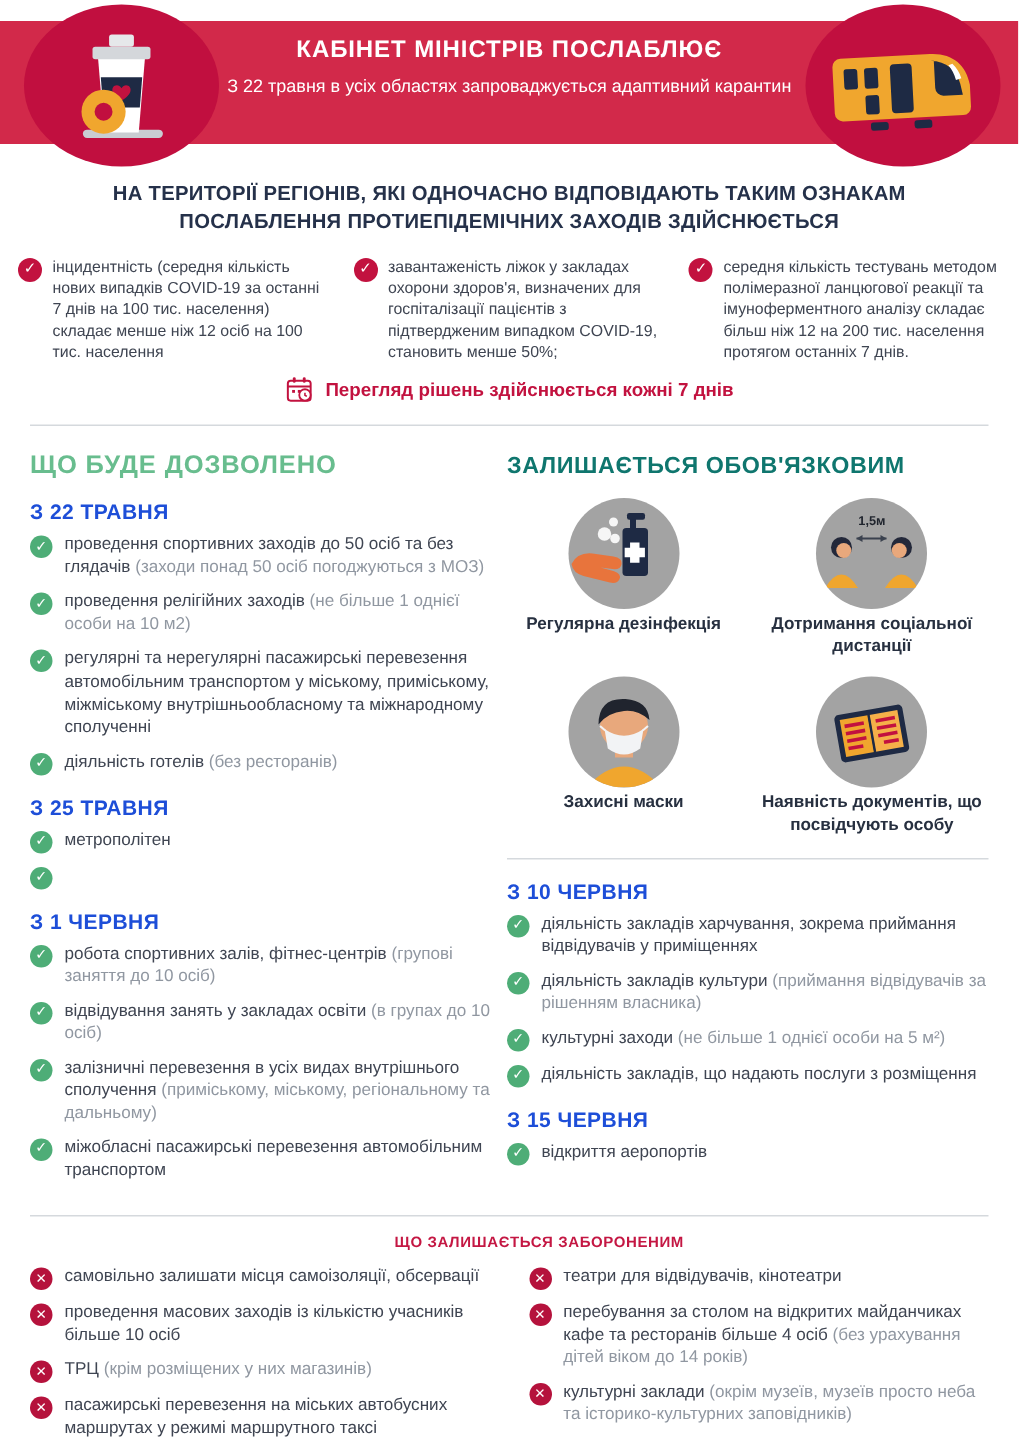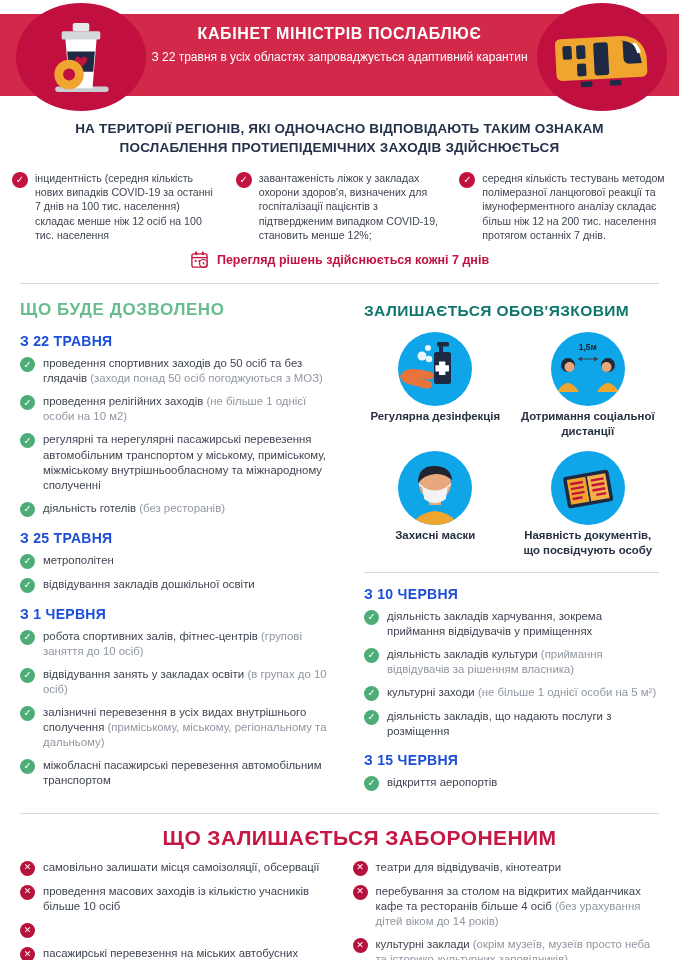--- a/index.html
+++ b/index.html
@@ -24,39 +24,39 @@
   .crit-item { flex:1; display:flex; gap:7px; font-size:10.6px; line-height:1.35; color:#3f4552; }
   .ico { flex:0 0 auto; display:inline-flex; align-items:center; justify-content:center; border-radius:50%; color:#fff; font-weight:700; }
   .ico-crimson { width:16px; height:16px; background:#c2123f; font-size:10px; margin-top:1px; }
   .review { display:flex; align-items:center; justify-content:center; gap:8px; margin-top:8px; color:#c2123f; font-weight:700; font-size:12.5px; }
   .review svg { display:block; }
 
   .divider { border-top:1.6px solid #d5d9dd; margin:14px 20px 0; }
   .divider.inner { margin:14px 0 0; }
 
   
-  .main-cols { display:flex; gap:26px; padding:0 20px; margin-top:12px; }
+  .main-cols { display:flex; padding:0 20px; margin-top:12px; }
   .col-left { width:318px; flex:0 0 auto; }
   .col-right { flex:1; min-width:0; }
 
   .h-green { color:#68bd8e; font-size:17px; font-weight:800; letter-spacing:.6px; margin:4px 0 4px; }
   .h-navy { color:#0f766e; font-size:15.5px; font-weight:700; letter-spacing:.4px; margin:6px 0 12px; }
-  .h-red { color:#c41743; font-size:21px; font-weight:800; letter-spacing:.4px; text-align:center; margin:12px 0 10px;padding-left:40px; }
+  .h-red { color:#c41743; font-size:10px; font-weight:800; letter-spacing:.4px; text-align:center; margin:12px 0 10px;padding-left:40px; }
 
   .g-date { color:#1d4ed8; font-size:14px; font-weight:800; letter-spacing:.3px; margin:13px 0 7px; }
   .li { display:flex; gap:8px; margin-bottom:8px; font-size:11.4px; line-height:1.32; color:#3f4552; font-weight:500; }
   .ico-green { width:15px; height:15px; background:#4ead77; font-size:9.5px; margin-top:1px; }
   .ico-red { width:15px; height:15px; background:#b5123c; font-size:9px; margin-top:1px; }
   .note { color:#9097a1; font-weight:400; }
   .note:before { content:" "; }
 
   
   .icon-grid { display:grid; grid-template-columns:1fr 1fr; row-gap:12px; column-gap:10px; justify-items:center; }
   .mi { text-align:center; max-width:150px; }
-  .mi-circle { position:relative; width:74px; height:74px; border-radius:50%; background:#0ea5e9; margin:0 auto; display:flex; align-items:center; justify-content:center; overflow:hidden; }
+  .mi-circle { position:relative; width:74px; height:74px; border-radius:50%; background:#a3a3a3; margin:0 auto; display:flex; align-items:center; justify-content:center; overflow:hidden; }
   .mi-label { margin-top:3px; font-size:11.4px; line-height:1.3; color:#273040; font-weight:600; }
   .mi-distance { position:absolute; top:10px; left:50%; transform:translateX(-50%); font-size:8.5px; color:#20252e; font-weight:700; }
 
   
   .banned-cols { display:flex; gap:26px; padding:0 20px; margin-top:2px; }
   .banned-col { flex:1; min-width:0; }
 </style>
 </head>
 <body>
 
@@ -108,21 +108,21 @@
 
     <div class="crit-cols">
 
         <div class="crit-item">
           <span class="ico ico-crimson">✓</span>
           <span>інцидентність (середня кількість нових випадків COVID-19 за останні 7 днів на 100 тис. населення) складає менше ніж 12 осіб на 100 тис. населення</span>
         </div>
 
         <div class="crit-item">
           <span class="ico ico-crimson">✓</span>
-          <span>завантаженість ліжок у закладах охорони здоров'я, визначених для госпіталізації пацієнтів з підтвердженим випадком COVID-19, становить менше 12%;</span>
+          <span>завантаженість ліжок у закладах охорони здоров'я, визначених для госпіталізації пацієнтів з підтвердженим випадком COVID-19, становить менше 50%;</span>
         </div>
 
         <div class="crit-item">
           <span class="ico ico-crimson">✓</span>
           <span>середня кількість тестувань методом полімеразної ланцюгової реакції та імуноферментного аналізу складає більш ніж 12 на 200 тис. населення протягом останніх 7 днів.</span>
         </div>
       </div>
 
     <div class="review">
       <svg width="19" height="19" viewBox="0 0 20 20">
@@ -173,21 +173,20 @@
       <div class="g-date">З 25 ТРАВНЯ</div>
       <div>
 
           <div class="li">
             <span class="ico ico-green">✓</span>
             <span><span>метрополітен</span></span>
           </div>
 
           <div class="li">
             <span class="ico ico-green">✓</span>
-            <span><span>відвідування закладів дошкільної освіти</span></span>
           </div>
         </div>
 
       <div class="g-date">З 1 ЧЕРВНЯ</div>
       <div>
 
           <div class="li">
             <span class="ico ico-green">✓</span>
             <span><span>робота спортивних залів, фітнес-центрів</span><span class="note">(групові заняття до 10 осіб)</span></span>
           </div>
@@ -336,20 +335,21 @@
             <span><span>самовільно залишати місця самоізоляції, обсервації</span></span>
           </div>
 
           <div class="li">
             <span class="ico ico-red">✕</span>
             <span><span>проведення масових заходів із кількістю учасників більше 10 осіб</span></span>
           </div>
 
           <div class="li">
             <span class="ico ico-red">✕</span>
+            <span><span>ТРЦ</span><span class="note">(крім розміщених у них магазинів)</span></span>
           </div>
 
           <div class="li">
             <span class="ico ico-red">✕</span>
             <span><span>пасажирські перевезення на міських автобусних маршрутах у режимі маршрутного таксі</span></span>
           </div>
 
         </div>
 
       <div class="banned-col">

